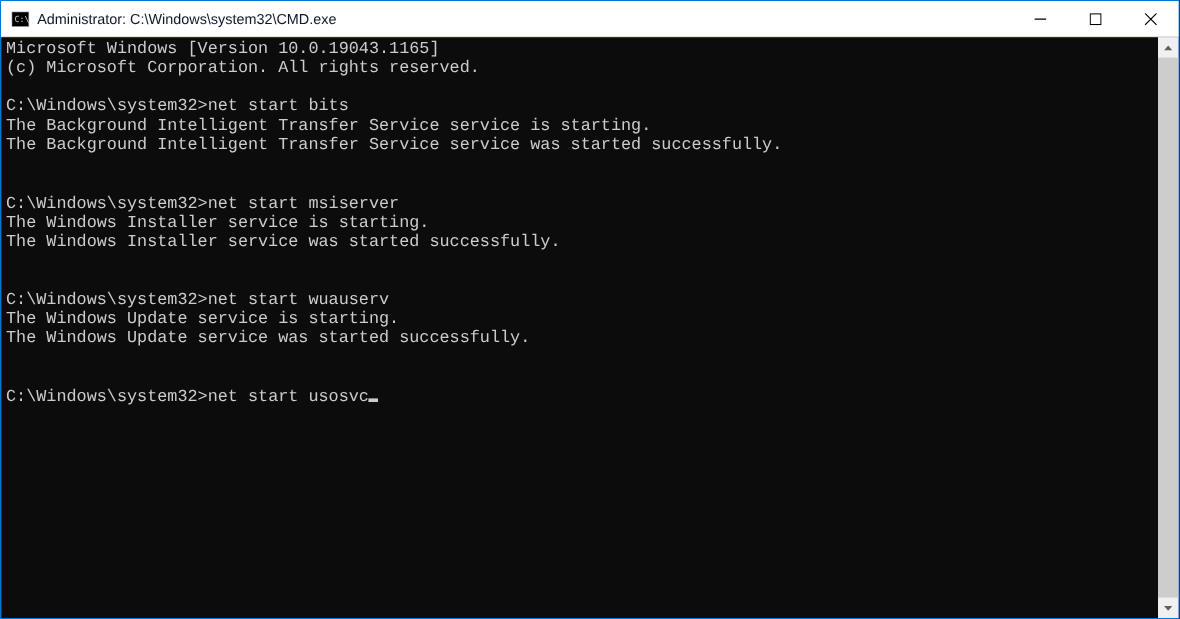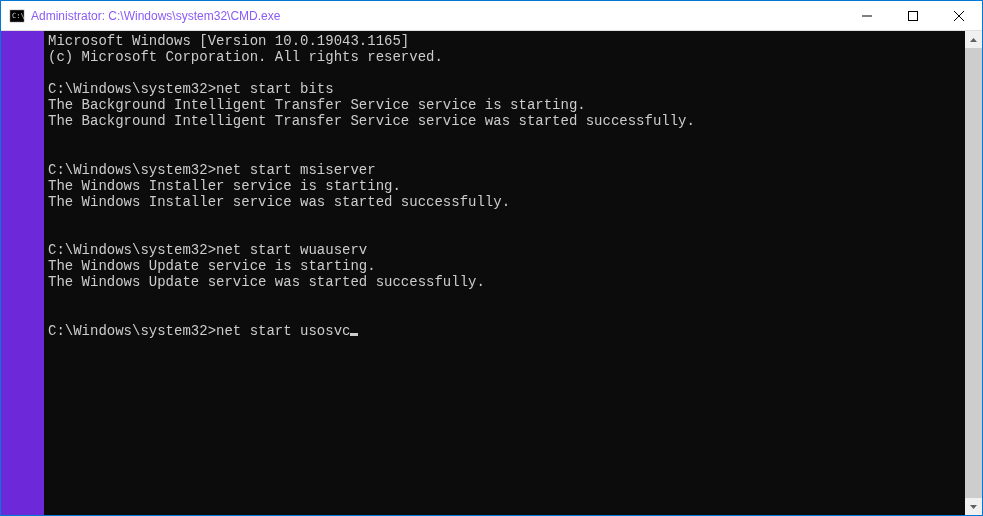--- a/index.html
+++ b/index.html
@@ -30,21 +30,21 @@
       width: 16px;
       height: 16px;
       margin-left: 8px;
       margin-right: 6px;
       display: flex;
       align-items: center;
       justify-content: center;
     }
     .titlebar-title {
       font-size: 12px;
-      color: #8b5cf6;
+      color: #0f172a;
       flex: 1;
     }
     .titlebar-controls {
       display: flex;
       height: 100%;
     }
     .titlebar-btn {
       width: 46px;
       height: 100%;
       display: flex;
@@ -53,21 +53,20 @@
       background: transparent;
       border: none;
       cursor: pointer;
     }
     .titlebar-btn svg { width: 10px; height: 10px; }
     .content-area {
       flex: 1;
       display: flex;
       background: #6d28d9;
       overflow: hidden;
-      padding-left: 43px;
     }
     .terminal {
       flex: 1;
       background: #0c0c0c;
       color: #cccccc;
       font-family: Consolas, 'Courier New', monospace;
       font-size: 14px;
       line-height: 1.15;
       padding: 2px 0 0 4px;
       white-space: pre;

